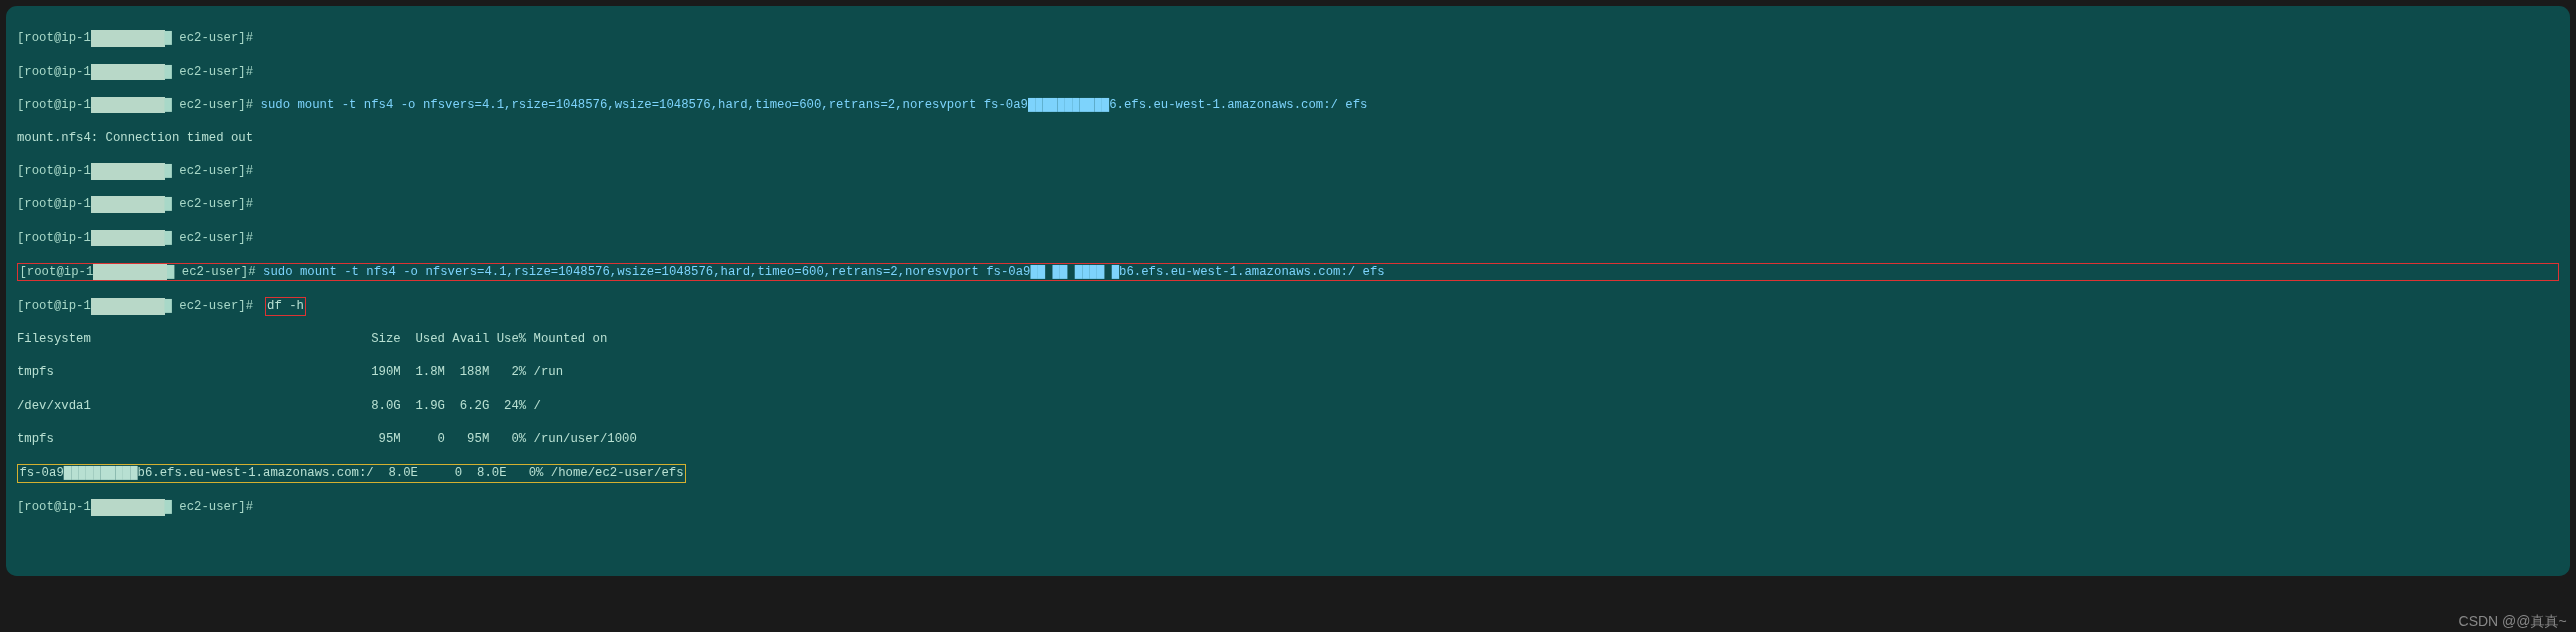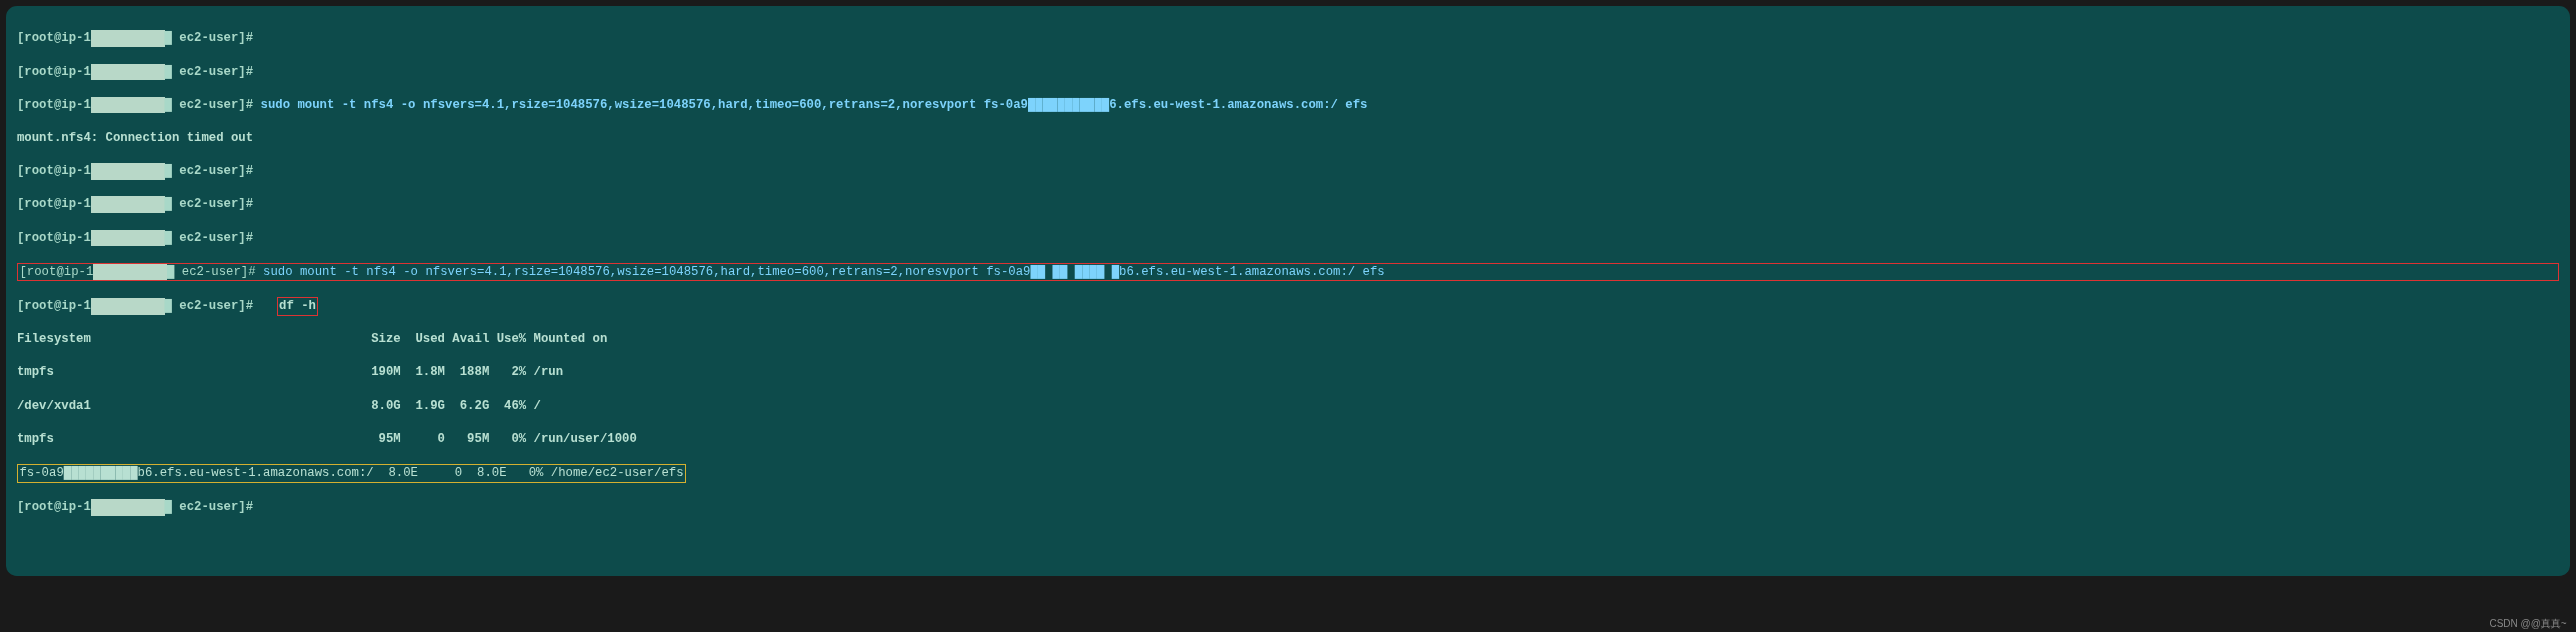--- a/index.html
+++ b/index.html
@@ -12,47 +12,47 @@
     }
     .terminal {
       background: #0d4b4b;
       color: #b8e0d2;
       border-radius: 10.8px;
       padding: 7.7px 10.8px 10.8px 10.8px;
       overflow: hidden;
       white-space: pre;
       position: relative;
     }
-    .line { display: block; font-weight: bold; }
+    .line { display: block; }
     .prompt-part { color: #a8d8c8; }
     .cmd { color: #7dd3fc; }
     .highlight-red {
       border: 1.5px solid #d33;
       display: inline-block;
       padding: 0 1.5px;
-      margin: -1.5px 16px;
+      margin: -1.5px 4px;
     }
     .highlight-block-red {
       border: 1.5px solid #d33;
       display: block;
       padding: 0 1.5px;
     }
     .highlight-yellow {
       border: 1.5px solid #d4b030;
       display: block;
       padding: 0 1.5px;
       width: fit-content;
       min-width: 648px;
     }
     .watermark {
       position: absolute;
       right: 9.3px;
       bottom: 1.5px;
       color: #888;
-      font-size: 10px;
+      font-size: 14px;
       font-family: sans-serif;
     }
     .redact {
       background: #b8d8c8;
       color: transparent;
       display: inline-block;
     }
   </style>
 </head>
 <body>
@@ -62,21 +62,21 @@
 <span class="line"><span class="prompt-part">[root@ip-1</span><span class="redact">xx xx x xx</span><span class="prompt-part">█ ec2-user]#</span></span>
 <span class="line"><span class="prompt-part">[root@ip-1</span><span class="redact">xx xx x xx</span><span class="prompt-part">█ ec2-user]#</span> <span class="cmd">sudo mount -t nfs4 -o nfsvers=4.1,rsize=1048576,wsize=1048576,hard,timeo=600,retrans=2,noresvport fs-0a9███████████6.efs.eu-west-1.amazonaws.com:/ efs</span></span>
 <span class="line">mount.nfs4: Connection timed out</span>
 <span class="line"><span class="prompt-part">[root@ip-1</span><span class="redact">xx xx x xx</span><span class="prompt-part">█ ec2-user]#</span></span>
 <span class="line"><span class="prompt-part">[root@ip-1</span><span class="redact">xx xx x xx</span><span class="prompt-part">█ ec2-user]#</span></span>
 <span class="line"><span class="prompt-part">[root@ip-1</span><span class="redact">xx xx x xx</span><span class="prompt-part">█ ec2-user]#</span></span>
 <span class="highlight-block-red"><span class="prompt-part">[root@ip-1</span><span class="redact">xx xx x xx</span><span class="prompt-part">█ ec2-user]#</span> <span class="cmd">sudo mount -t nfs4 -o nfsvers=4.1,rsize=1048576,wsize=1048576,hard,timeo=600,retrans=2,noresvport fs-0a9██ ██ ████ █b6.efs.eu-west-1.amazonaws.com:/ efs</span></span>
 <span class="line"><span class="prompt-part">[root@ip-1</span><span class="redact">xx xx x xx</span><span class="prompt-part">█ ec2-user]#</span> <span class="highlight-red">df -h</span></span>
 <span class="line">Filesystem                                      Size  Used Avail Use% Mounted on</span>
 <span class="line">tmpfs                                           190M  1.8M  188M   2% /run</span>
-<span class="line">/dev/xvda1                                      8.0G  1.9G  6.2G  46% /</span>
+<span class="line">/dev/xvda1                                      8.0G  1.9G  6.2G  24% /</span>
 <span class="line">tmpfs                                            95M     0   95M   0% /run/user/1000</span>
 <span class="highlight-yellow">fs-0a9██████████b6.efs.eu-west-1.amazonaws.com:/  8.0E     0  8.0E   0% /home/ec2-user/efs</span>
 <span class="line"><span class="prompt-part">[root@ip-1</span><span class="redact">xx xx x xx</span><span class="prompt-part">█ ec2-user]#</span></span>
 
 
 </div>
 <div class="watermark">CSDN @@真真~</div>
 
 
 </body></html>

